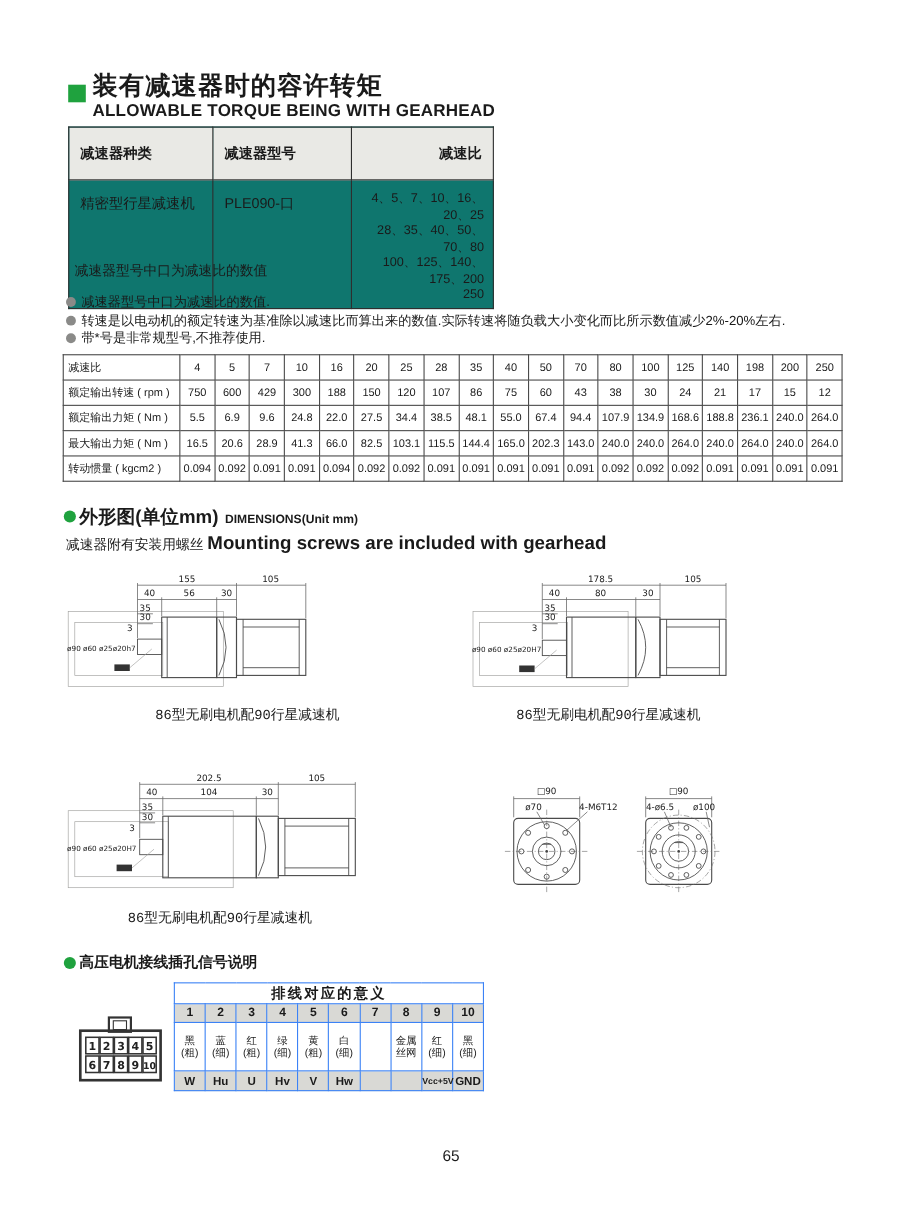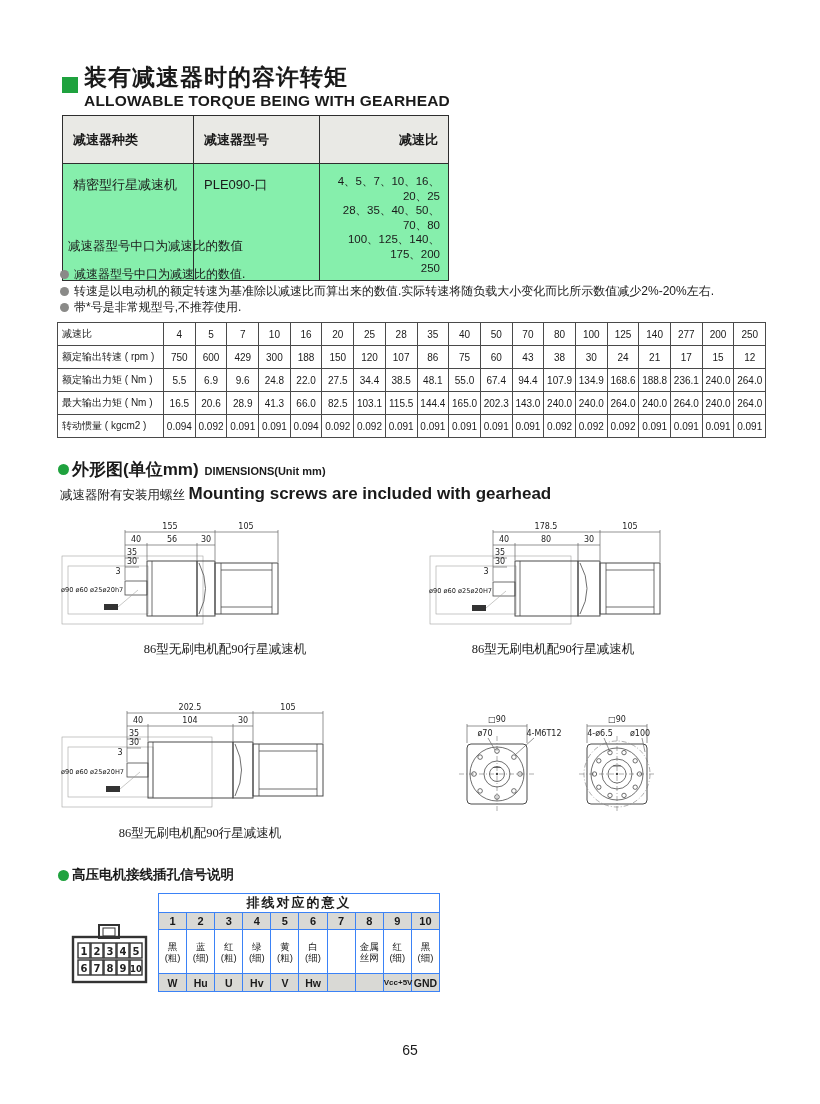--- a/index.html
+++ b/index.html
@@ -5,21 +5,21 @@
 *{margin:0;padding:0;box-sizing:border-box}
 html,body{width:820px;height:1104px}
 body{background:#fff;font-family:"Liberation Sans","DejaVu Sans",sans-serif;color:#1a1a1a;position:relative;overflow:hidden}
 .abs{position:absolute}
 
 .title-row{left:62px;top:62px;display:flex;align-items:flex-end}
 .gsq{width:16px;height:16px;background:#1fa23e;margin-top:6px;margin-right:6px}
 .h1{font-size:23px;font-weight:bold;letter-spacing:1px}
 .h2{left:84px;top:92px;font-size:15.5px;font-weight:bold;letter-spacing:.2px}
 
-.t1{border-collapse:collapse;table-layout:fixed;width:386px;background:#86efac}
+.t1{border-collapse:collapse;table-layout:fixed;width:386px;background:#0f766e}
 .t1 td{border:1.4px solid #2e2e2e;vertical-align:middle}
 .t1 .hd{background:#e9e9e5;height:48px;font-size:13px;font-weight:600;padding:0 10px}
 .t1 .hd.r{text-align:right}
 .t1 .bd{height:70px;font-size:13px;padding:4px 10px;vertical-align:top;padding-top:12px}
 .t1 .ratios{font-size:11.5px;line-height:14.5px;text-align:right;padding-top:10px;padding-right:8px}
 .fnote{left:68px;top:238px;font-size:12.5px}
 
 .notes{left:60px;top:266px;width:710px}
 .note{font-size:12px;line-height:16.5px;display:flex;align-items:flex-start}
 .nb{width:9px;height:9px;border-radius:50%;background:#8a8a88;display:inline-block;margin:4px 5px 0 0;flex:none}
@@ -39,21 +39,21 @@
 .dimsub .en{font-size:17px;font-weight:bold}
 
 .dwg text{font-family:"DejaVu Sans",sans-serif;fill:#222}
 .dwg .p{fill:none;stroke:#4a4a4a;stroke-width:1}
 .dwg .p2{fill:none;stroke:#4a4a4a;stroke-width:.8}
 .dwg .thin{fill:none;stroke:#a2a2a0;stroke-width:.6}
 .dwg .dim{stroke:#666;stroke-width:.7}
 .dwg .dash{fill:none;stroke:#777;stroke-width:.6;stroke-dasharray:5 2 1 2}
 .dwg .dl{font-size:8px}
 .dwg .sl{font-size:6.6px}
-.cap{text-align:center;font-size:12.5px;font-family:Liberation Serif, serif;margin-top:3px}
+.cap{text-align:center;font-size:12.5px;font-family:Liberation Mono, monospace;margin-top:3px}
 
 .wirh{left:58px;top:866px}
 .wirh .cn{font-size:13.5px;font-weight:bold}
 .wirh .en{font-size:10.5px;font-weight:bold;margin-left:5px}
 .t3{left:158px;top:893px}
 .t3 table{border-collapse:collapse;table-layout:fixed;width:282px;border:1.6px solid #2e2e2e}
 .t3 td{border:1px solid #3b82f6;text-align:center;vertical-align:middle}
 .t3 .wt-title{font-size:13px;font-weight:bold;height:19px;letter-spacing:2px}
 .t3 .num{background:#d9d9d5;font-size:11px;font-weight:bold;height:17px}
 .t3 .col{font-size:9.5px;height:44px;line-height:11px;padding:1px}
@@ -147,21 +147,21 @@
           <td>25</td>
           <td>28</td>
           <td>35</td>
           <td>40</td>
           <td>50</td>
           <td>70</td>
           <td>80</td>
           <td>100</td>
           <td>125</td>
           <td>140</td>
-          <td>277</td>
+          <td>198</td>
           <td>200</td>
           <td>250</td>
         </tr>
         <tr>
           <td class="rh">额定输出转速 ( rpm )</td>
           <td>750</td>
           <td>600</td>
           <td>429</td>
           <td>300</td>
           <td>188</td>

